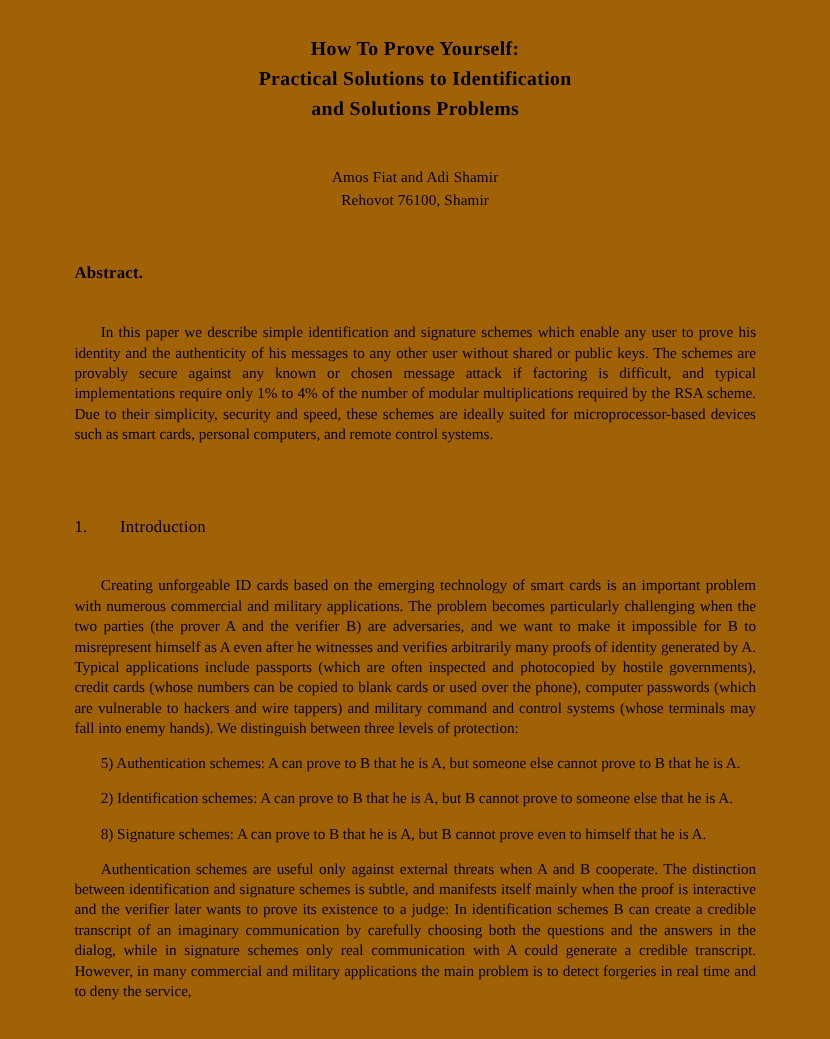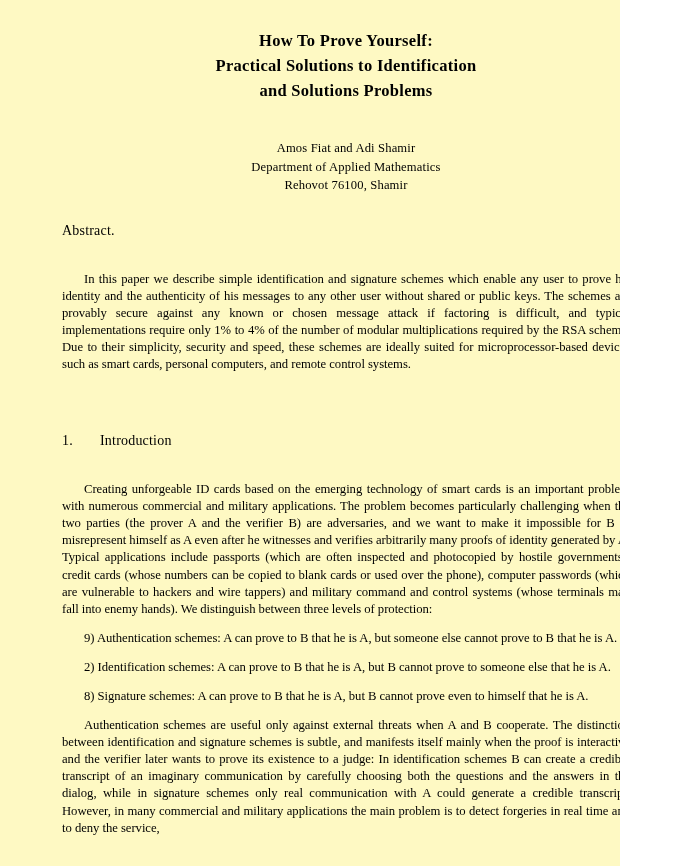--- a/index.html
+++ b/index.html
@@ -9,26 +9,26 @@
   }
   body {
     width: 692px;
     height: 866px;
     font-family: "Liberation Serif", serif;
     color: #000000;
     -webkit-font-smoothing: antialiased;
   }
   .page {
     position: relative;
-    width: 620px;
+    width: 692px;
     height: 866px;
     box-sizing: border-box;
     padding: 0;
     overflow: hidden;
-    background: #fef9c3;
+    background: #a16207;
   }
   .content {
     position: absolute;
     left: 62px;
     top: 24px;
     width: 568px;
   }
   .title-block {
     text-align: center;
     margin-top: 4px;
@@ -44,23 +44,24 @@
     text-align: center;
     margin-top: 36px;
     font-size: 12.6px;
     line-height: 18.5px;
   }
   .authors-line {
     font-size: 12.6px;
     letter-spacing: 0.15px;
   }
   .section-head {
-    margin-top: 28px;
+    margin-top: 45px;
     font-size: 14px;
     letter-spacing: 0.2px;
+    font-weight: bold;
   }
   .abstract-head {
     font-size: 14px;
   }
   p.body-par {
     font-size: 12.7px;
     line-height: 17.1px;
     text-align: justify;
     margin: 0;
     letter-spacing: -0.05px;
@@ -93,32 +94,31 @@
   <div class="content">
 
     <div class="title-block">
       <div class="title-line">How To Prove Yourself:</div>
       <div class="title-line">Practical Solutions to Identification</div>
       <div class="title-line">and Solutions Problems</div>
     </div>
 
     <div class="authors-block">
       <div class="authors-line">Amos Fiat and Adi Shamir</div>
-      <div class="authors-line">Department of Applied Mathematics</div>
       <div class="authors-line">Rehovot 76100, Shamir</div>
     </div>
 
     <div class="section-head abstract-head">Abstract.</div>
 
     <p class="body-par first-par">In this paper we describe simple identification and signature schemes which enable any user to prove his identity and the authenticity of his messages to any other user without shared or public keys. The schemes are provably secure against any known or chosen message attack if factoring is difficult, and typical implementations require only 1% to 4% of the number of modular multiplications required by the RSA scheme. Due to their simplicity, security and speed, these schemes are ideally suited for microprocessor-based devices such as smart cards, personal computers, and remote control systems.</p>
 
     <div class="intro-head">
       <span class="num">1.</span><span>Introduction</span>
     </div>
 
     <p class="body-par first-par intro-body">Creating unforgeable ID cards based on the emerging technology of smart cards is an important problem with numerous commercial and military applications. The problem becomes particularly challenging when the two parties (the prover A and the verifier B) are adversaries, and we want to make it impossible for B to misrepresent himself as A even after he witnesses and verifies arbitrarily many proofs of identity generated by A. Typical applications include passports (which are often inspected and photocopied by hostile governments), credit cards (whose numbers can be copied to blank cards or used over the phone), computer passwords (which are vulnerable to hackers and wire tappers) and military command and control systems (whose terminals may fall into enemy hands). We distinguish between three levels of protection:</p>
-    <p class="body-par cont-par">9) Authentication schemes: A can prove to B that he is A, but someone else cannot prove to B that he is A.</p>
+    <p class="body-par cont-par">5) Authentication schemes: A can prove to B that he is A, but someone else cannot prove to B that he is A.</p>
     <p class="body-par cont-par">2) Identification schemes: A can prove to B that he is A, but B cannot prove to someone else that he is A.</p>
     <p class="body-par cont-par">8) Signature schemes: A can prove to B that he is A, but B cannot prove even to himself that he is A.</p>
     <p class="body-par cont-par">Authentication schemes are useful only against external threats when A and B cooperate. The distinction between identification and signature schemes is subtle, and manifests itself mainly when the proof is interactive and the verifier later wants to prove its existence to a judge: In identification schemes B can create a credible transcript of an imaginary communication by carefully choosing both the questions and the answers in the dialog, while in signature schemes only real communication with A could generate a credible transcript. However, in many commercial and military applications the main problem is to detect forgeries in real time and to deny the service,</p>
 
   </div>
 </div>
 
 </body></html>

